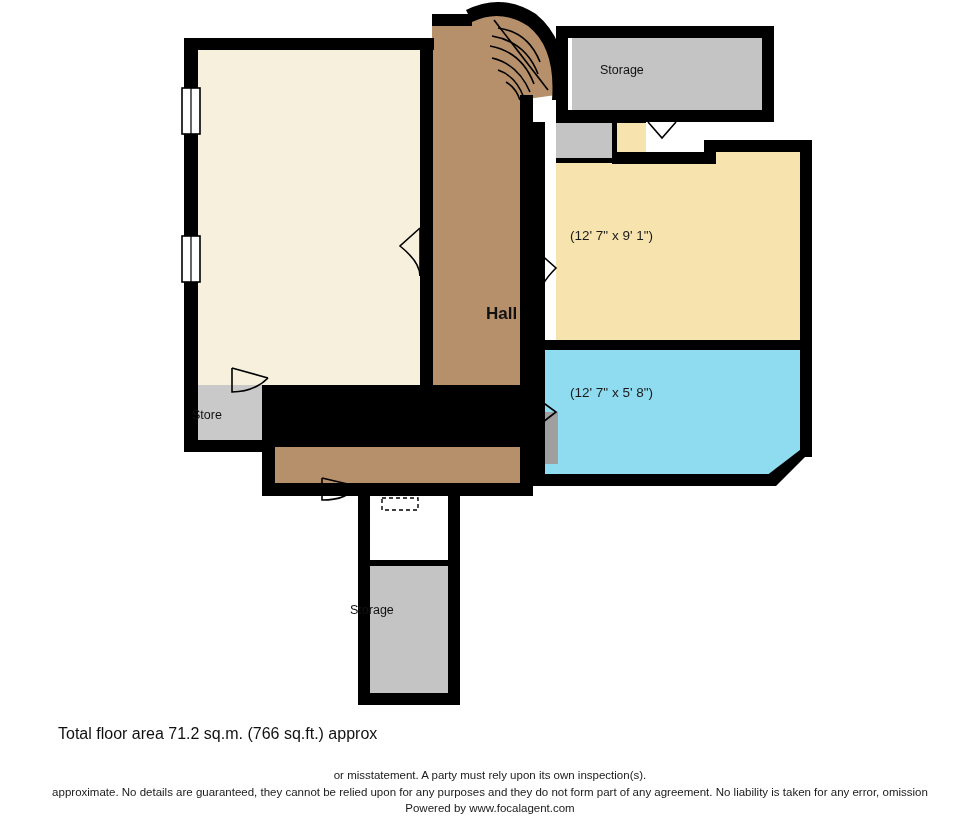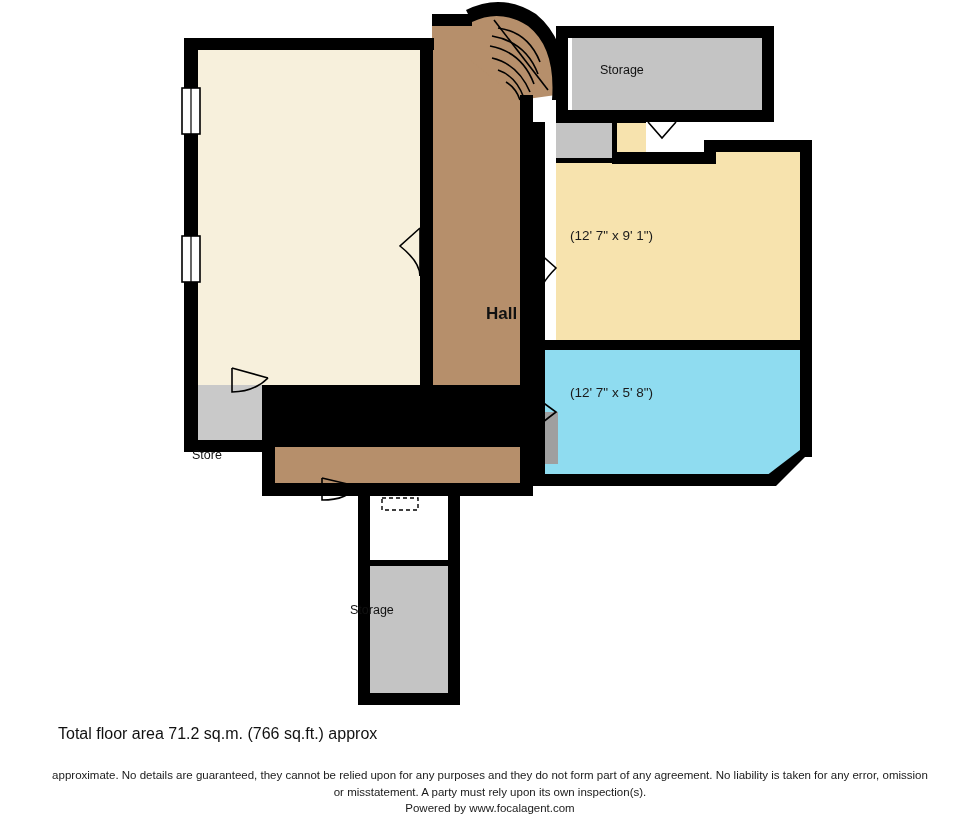--- a/index.html
+++ b/index.html
@@ -53,21 +53,21 @@
   .small-room-name {
     font-size: 12.5px;
     font-weight: normal;
     color: #111111;
     white-space: nowrap;
   }
   #label-kitchen { left: 198px; top: 205px; width: 224px; }
   #label-hall    { left: 444px; top: 303px; width: 110px; margin-left: 42px; }
   #label-bedroom { left: 570px; top: 228px; width: 194px; }
   #label-bathroom{ left: 570px; top: 385px; width: 194px; }
-  #label-store   { left: 192px; top: 408px; width: 80px; margin-top: 40px; }
+  #label-store   { left: 192px; top: 408px; width: 80px; }
   #label-storage-top { left: 600px; top: 63px; width: 130px; }
   #label-storage-bottom { left: 350px; top: 603px; width: 110px; }
 
   #footer-area {
     position: absolute;
     left: 0;
     top: 725px;
     width: 980px;
   }
   #total-area {
@@ -243,17 +243,17 @@
 
   <div class="room-label" id="label-storage-bottom">
     <div class="small-room-name">Storage</div>
   </div>
 
 </div>
 
 <div id="footer-area">
   <div id="total-area">Total floor area 71.2 sq.m. (766 sq.ft.) approx</div>
   <div id="disclaimer">
+    <span class="line">or misstatement. A party must rely upon its own inspection(s).</span>
     <span class="line">approximate. No details are guaranteed, they cannot be relied upon for any purposes and they do not form part of any agreement. No liability is taken for any error, omission</span>
-    <span class="line">or misstatement. A party must rely upon its own inspection(s).</span>
     <span class="line" id="powered">Powered by www.focalagent.com</span>
   </div>
 </div>
 
 </body></html>

